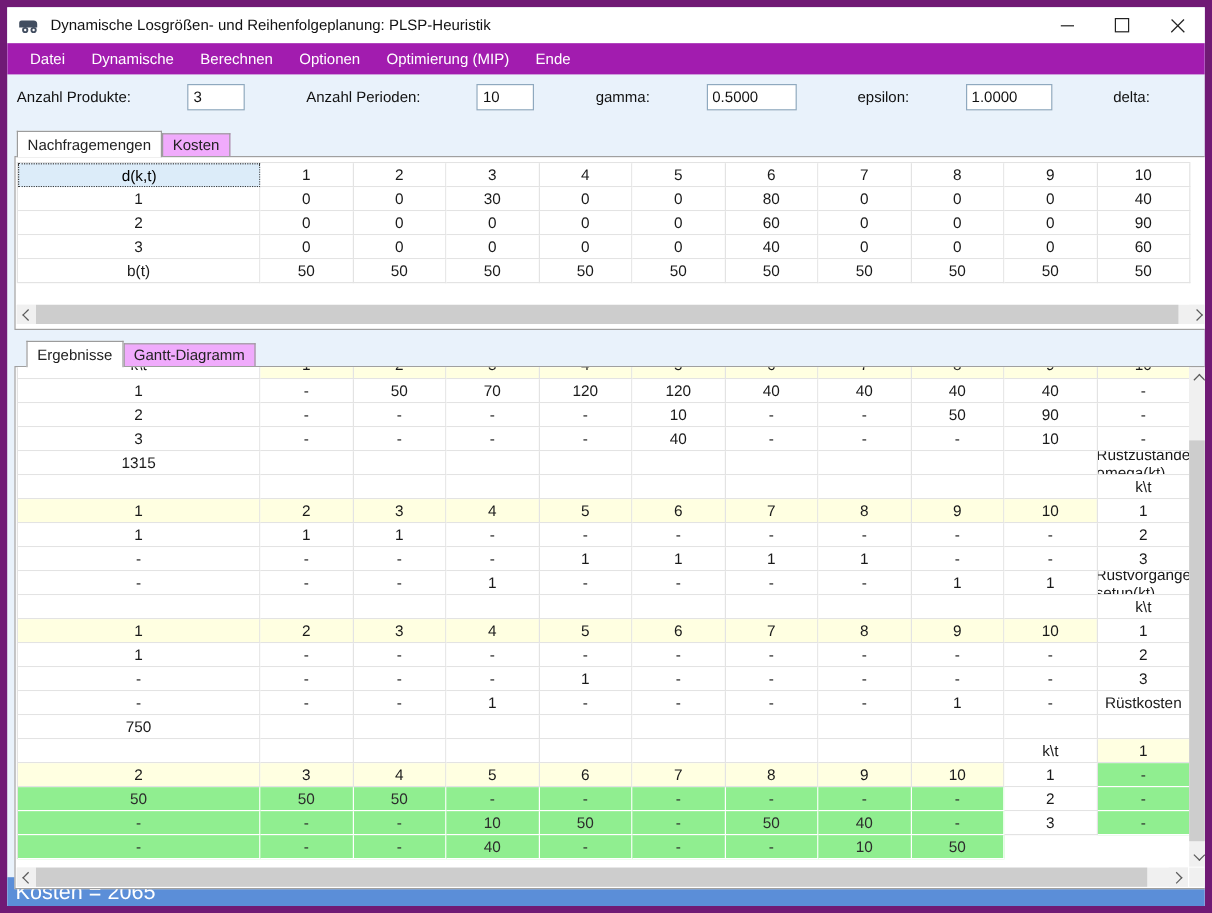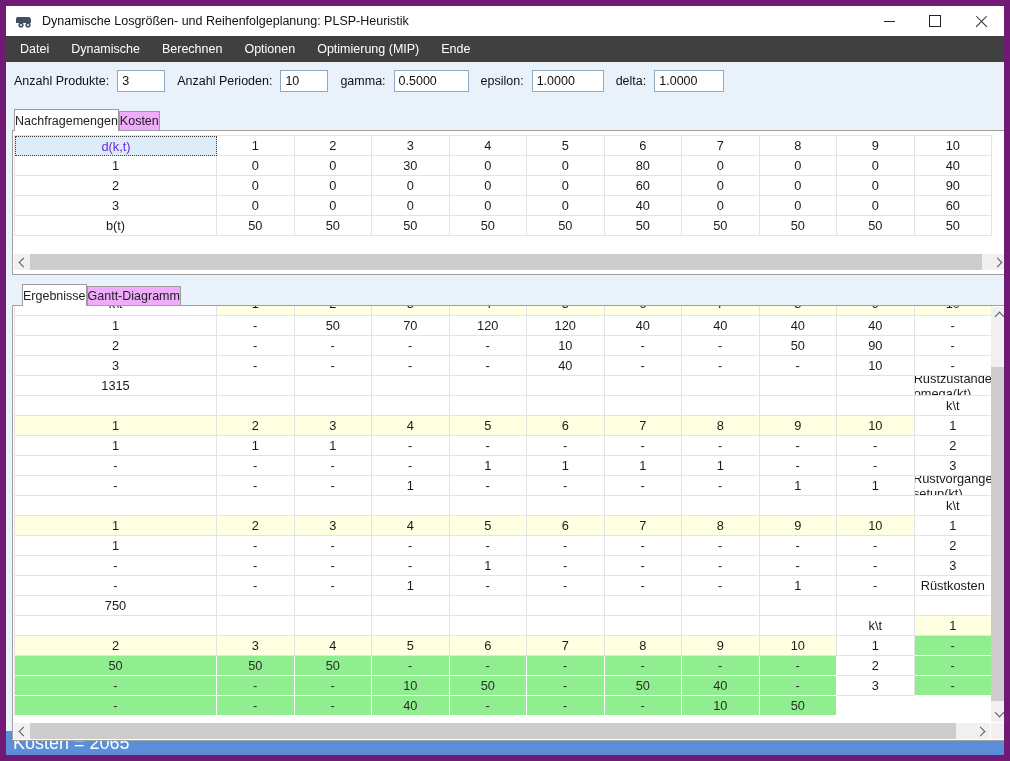--- a/index.html
+++ b/index.html
@@ -14,47 +14,47 @@
   .title-text{margin-left:8px;font-size:12.5px;color:#111;}
   .win-buttons{margin-left:auto;display:flex;height:100%;}
   .win-btn{width:46px;height:100%;display:flex;align-items:center;justify-content:center;}
   .glyph-min{width:11px;height:1px;background:#222;}
   .glyph-max{width:10px;height:10px;border:1px solid #222;}
   .x-icon{position:relative;width:13px;height:13px;}
   .x-icon::before,.x-icon::after{content:"";position:absolute;left:-1px;top:6px;width:15px;height:1.4px;background:#222;}
   .x-icon::before{transform:rotate(45deg);}
   .x-icon::after{transform:rotate(-45deg);}
   
-  .menubar{position:absolute;left:0;top:30px;right:0;height:26px;background:#404040;display:flex;align-items:stretch;padding-left:3px;}
+  .menubar{position:absolute;left:0;top:30px;right:0;height:26px;background:#a21caf;display:flex;align-items:stretch;padding-left:8px;}
   .menu-item{color:#fff;font-size:12.5px;padding:0 11px;display:flex;align-items:center;}
   
-  .params{position:absolute;left:0;top:56px;right:0;height:38px;display:flex;align-items:center;padding-left:8px;}
+  .params{position:absolute;left:0;top:56px;right:0;height:38px;display:flex;align-items:center;padding-left:8px;gap:39px;}
   .param-label{font-size:12.5px;color:#111;margin-right:8px;white-space:nowrap;}
   .param-input{height:22px;border:1px solid #8fa9bf;background:#fff;font-size:12.5px;color:#111;
     padding:0 4px;margin-right:12px;box-sizing:border-box;font-family:"Liberation Sans",sans-serif;outline:none;}
   
   .tabstrip{position:absolute;display:flex;align-items:flex-end;z-index:5;height:21px;overflow:visible;}
   #tabs1{left:8px;top:103px;}
   #tabs2{left:16px;top:278px;}
-  .tab{box-sizing:border-box;font-size:12.5px;color:#222;padding:0 0;display:flex;align-items:center;border:1px solid #9c9c9c;border-bottom:none;}
+  .tab{box-sizing:border-box;font-size:12.5px;color:#222;padding:0 8px;display:flex;align-items:center;border:1px solid #9c9c9c;border-bottom:none;}
   .tab.active{background:#fff;height:22px;margin-bottom:-1px;position:relative;z-index:6;}
   .tab.inactive{background:#f0abfc;height:19px;}
   
   .panel{position:absolute;left:6px;width:997px;background:#fff;border:1px solid #a0a0a0;box-sizing:border-box;z-index:1;}
   #panel1{top:124px;height:145px;}
   #panel2{top:299px;height:436px;}
   
   .grid{position:absolute;display:grid;background:#fff;grid-template-columns:202px repeat(10,77.5px);}
   #demand-grid{left:1px;top:4px;grid-template-rows:repeat(5,20px);border-top:1px solid #e3e3e3;border-left:1px solid #e3e3e3;}
   #results-grid{left:1px;top:0;grid-template-rows:10px repeat(20,20px);border-left:1px solid #e3e3e3;}
   .c{border-right:1px solid #e3e3e3;border-bottom:1px solid #e3e3e3;display:flex;align-items:center;justify-content:center;
      font-size:12.8px;color:#1a1a1a;box-sizing:border-box;background:#fff;overflow:hidden;}
   .c.yellow{background:#ffffe1;}
   .c.green{background:#90ee90;border-right:1px solid #ffffff;border-bottom:1px solid #ffffff;color:#2c2c2c;}
-  .c.corner{background:#dcecf9;color:#6d28d9;border:1px dotted #3c3c3c;}
+  .c.corner{background:#dcecf9;color:#000000;border:1px dotted #3c3c3c;}
   .c.clip{align-items:flex-start;}
   .clip-inner{display:block;width:100%;text-align:center;line-height:20px;margin-top:-12px;font-size:12.8px;}
   
   .hscroll{position:absolute;height:16px;background:#f0f0f0;display:flex;align-items:center;}
   #hscroll1{left:1px;right:1px;bottom:4px;}
   #hscroll2{left:1px;bottom:1px;width:976px;}
   .vscroll{position:absolute;width:16px;background:#f0f0f0;display:flex;flex-direction:column;}
   #vscroll2{right:1px;top:1px;height:415px;}
   .sb-btn{width:16px;height:16px;flex:0 0 auto;display:flex;align-items:center;justify-content:center;background:#f0f0f0;}
   .sb-thumb-h{height:16px;background:#cdcdcd;flex:0 0 auto;}

